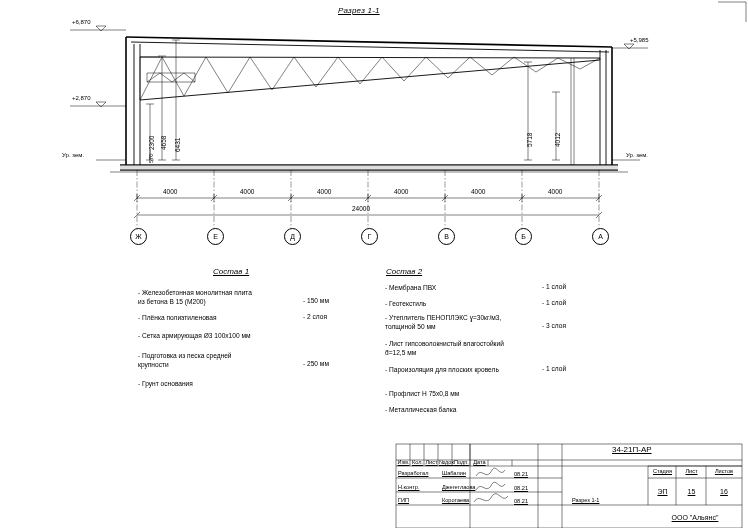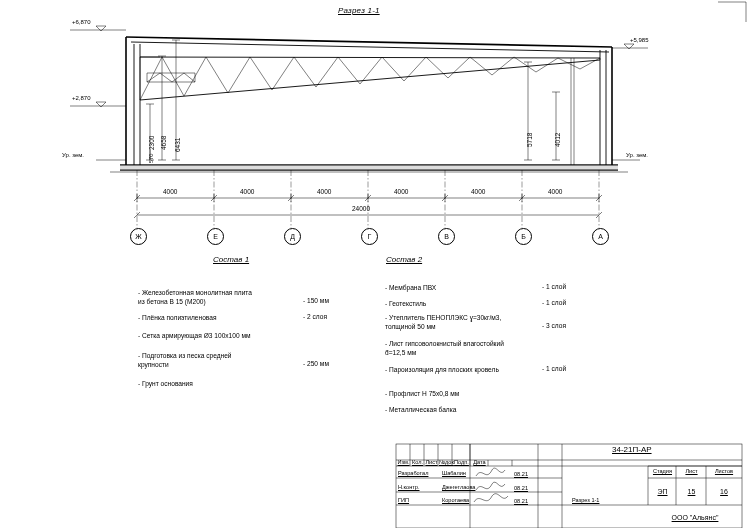--- a/index.html
+++ b/index.html
@@ -23,21 +23,21 @@
 
   .dim-text { position:absolute; font-size:6.5px; }
   .dim-vert { position:absolute; font-size:6.5px; transform:rotate(-90deg); transform-origin:left top; white-space:nowrap; }
 
   .axis-circle {
     position:absolute; width:15px; height:15px; border:0.7px solid #000; border-radius:50%;
     font-size:7px; line-height:15px; text-align:center;
   }
 
   .sostav-title {
-    position:absolute; font-size:8px; font-style:italic; text-decoration:underline;
+    position:absolute; font-size:8px; font-style:italic; text-decoration:underline;margin-top:12px;
   }
   .spec { position:absolute; font-size:6.6px; line-height:9px; white-space:nowrap; }
   .spec-val { position:absolute; font-size:6.6px; }
   .stamp-txt { position:absolute; font-size:5.6px; line-height:7px;text-decoration:underline; }
   .stamp-txt.c { text-align:center; }
 
   svg { position:absolute; left:0; top:0; }
   .ln { stroke:#000; fill:none; }
   .thin { stroke-width:0.5; }
   .med { stroke-width:0.9; }

